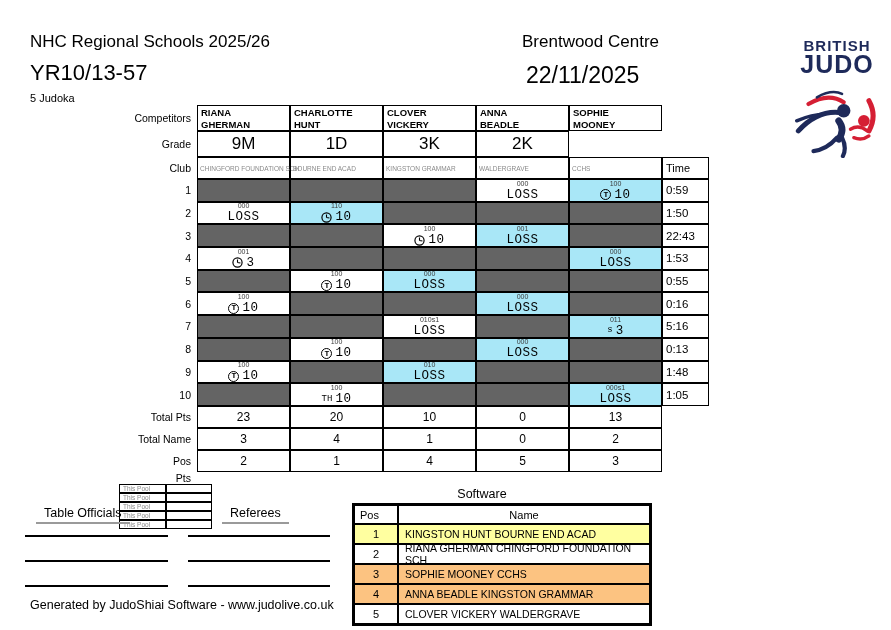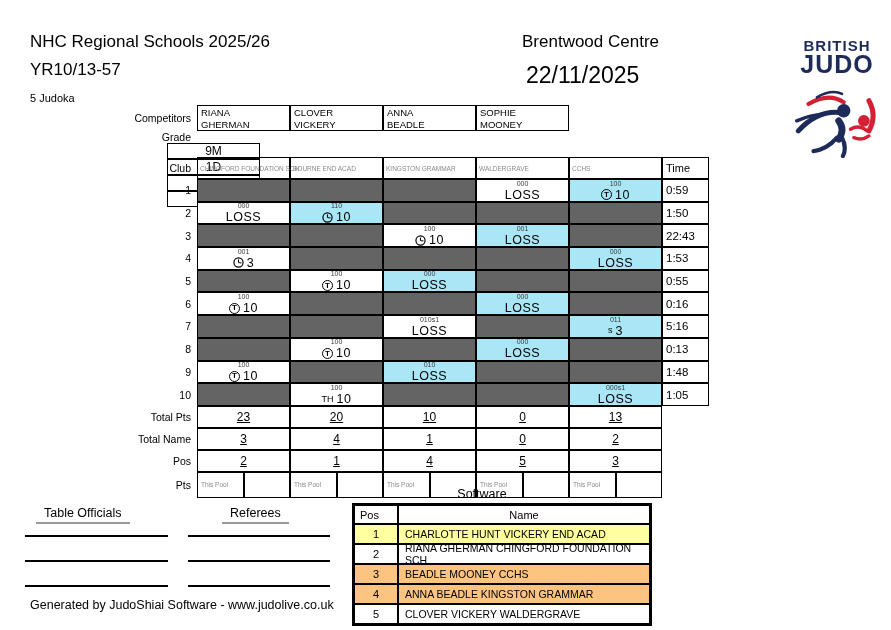--- a/index.html
+++ b/index.html
@@ -4,51 +4,51 @@
 <style>
   html,body { margin:0; padding:0; }
   body {
     width:891px; height:630px; position:relative; background:#ffffff;
     font-family:"Liberation Sans", sans-serif; color:#000;
     -webkit-font-smoothing:antialiased;
   }
   .abs { position:absolute; }
   
   .title1 { left:30px; top:32px; font-size:17px; }
-  .title2 { left:30px; top:60px; font-size:17px; }
+  .title2 { left:30px; top:60px; font-size:22px; }
   .judoka { left:30px; top:92px; font-size:11px; }
   .venue  { left:522px; top:32px; font-size:17px; }
   .date   { left:526px; top:62px; font-size:23px; }
   
   .logo { left:791px; top:38px; width:92px; text-align:center; }
   .logo .l1 { font-size:15px; font-weight:bold; letter-spacing:1px; line-height:1.0; }
   .logo .l2 { font-size:25px; font-weight:bold; letter-spacing:1px; line-height:0.9; }
   .logo svg { margin-top:6px; }
   
   .pool { left:119px; top:105px; }
   .prow { display:flex; }
   .c { box-sizing:border-box; border:1px solid #000; background:#fff; flex:0 0 auto; }
   .lab { box-sizing:border-box; width:78px; border:none; background:transparent;
          display:flex; align-items:center; justify-content:flex-end;
          padding-right:6px; font-size:10.5px; }
   .w93 { width:93px; } .w47 { width:47px; }
-  .namecell { font-size:9.5px; line-height:1.22; padding:1px 13px 0 3px; font-weight:normal; }
-  .gradecell { font-size:12px; display:flex; align-items:center; justify-content:center;margin-left:48px; }
+  .namecell { font-size:9.5px; line-height:1.22; padding:1px 13px 0 3px; font-weight:bold; }
+  .gradecell { font-size:17px; display:flex; align-items:center; justify-content:center; }
   .clubcell { font-size:6.5px; color:#8a8a8a; white-space:nowrap; overflow:visible;
               display:flex; align-items:center; padding-left:2px; background:transparent; }
   .timehead { font-size:11px; display:flex; align-items:center; padding-left:3px; }
   .mcell { display:flex; flex-direction:column; align-items:center; justify-content:center; line-height:1; }
   .sup { font-size:7px; color:#3a3a3a; height:8px; line-height:8px; }
-  .mainline { font-size:12.5px; display:flex; align-items:center; gap:3px; margin-top:1px; letter-spacing:0.5px; }
+  .mainline { font-size:12.5px; display:flex; align-items:center; gap:3px; margin-top:1px; letter-spacing:0.5px;font-family:Liberation Mono, monospace; }
   .ct { width:11px; height:11px; border:1px solid #000; border-radius:50%;
         display:inline-flex; align-items:center; justify-content:center;
         font-size:8px; font-weight:bold; box-sizing:border-box; letter-spacing:0; }
   .pref { font-size:9px; letter-spacing:0; }
   .timecell { font-size:11.5px; display:flex; align-items:center; padding-left:3px; }
-  .sumcell { font-size:12px; display:flex; align-items:center; justify-content:center;text-decoration:underline; }
+  .sumcell { font-size:12px; display:flex; align-items:center; justify-content:center; }
   .ptscell { display:flex; border:none; background:transparent; }
   .half { flex:1; border:1px solid #000; box-sizing:border-box; background:#fff;
           font-size:6.5px; color:#8a8a8a; display:flex; align-items:center; padding-left:3px; }
   
   .results-title { left:352px; top:487px; width:260px; text-align:center; font-size:12.5px; }
   .results { left:352px; top:503px; border:2px solid #000; }
   .rrow { display:flex; }
   .rcell { box-sizing:border-box; border:1px solid #000; display:flex; align-items:center; }
   .rpos { width:44px; justify-content:center; font-size:11px; }
   .rname { width:252px; padding-left:6px; font-size:10.5px; }
@@ -91,33 +91,37 @@
 </div>
 
 <div class="abs pool" id="pool">
     <div class="prow" style="height: 26px;">
       <div class="lab">Competitors</div>
       <div class="c w93 namecell">
         <div>RIANA</div>
         <div>GHERMAN</div>
       </div>
       <div class="c w93 namecell">
+        <div>CHARLOTTE</div>
+        <div>HUNT</div>
+      </div>
+      <div class="c w93 namecell">
         <div>CLOVER</div>
         <div>VICKERY</div>
       </div>
       <div class="c w93 namecell">
         <div>ANNA</div>
         <div>BEADLE</div>
       </div>
       <div class="c w93 namecell">
         <div>SOPHIE</div>
         <div>MOONEY</div>
       </div>
     </div>
-    <div class="prow" style="height: 26px; flex-direction: column;">
+    <div class="prow" style="height: 26px;">
       <div class="lab">Grade</div>
       <div class="c w93 gradecell">9M</div>
       <div class="c w93 gradecell">1D</div>
       <div class="c w93 gradecell">3K</div>
       <div class="c w93 gradecell">2K</div>
     </div>
     <div class="prow" style="height: 22px;">
       <div class="lab">Club</div>
       <div class="c w93 clubcell">CHINGFORD FOUNDATION SCH</div>
       <div class="c w93 clubcell">BOURNE END ACAD</div>
@@ -352,21 +356,21 @@
       <div class="c w93 sumcell">2</div>
     </div>
     <div class="prow" style="height: 22px;">
       <div class="lab">Pos</div>
       <div class="c w93 sumcell">2</div>
       <div class="c w93 sumcell">1</div>
       <div class="c w93 sumcell">4</div>
       <div class="c w93 sumcell">5</div>
       <div class="c w93 sumcell">3</div>
     </div>
-    <div class="prow" style="height: 26px;">
+    <div class="prow" style="height: 26px; flex-direction: column;">
       <div class="lab">Pts</div>
       <div class="w93 ptscell">
         <div class="half">This Pool</div>
         <div class="half"></div>
       </div>
       <div class="w93 ptscell">
         <div class="half">This Pool</div>
         <div class="half"></div>
       </div>
       <div class="w93 ptscell">
@@ -385,29 +389,29 @@
   </div>
 
 <div class="abs results-title">Software</div>
 <div class="abs results" id="results">
   <div class="rrow">
     <div class="rcell rpos rhead" style="justify-content:flex-start; padding-left:5px;">Pos</div>
     <div class="rcell rname rhead center">Name</div>
   </div>
 <div class="rrow rdata" style="height: 20px;">
       <div class="rcell rpos" style="background: rgb(255, 255, 160);">1</div>
-      <div class="rcell rname" style="background: rgb(255, 255, 160);">CHARLOTTE HUNT VICKERY END ACAD</div>
+      <div class="rcell rname" style="background: rgb(255, 255, 160);">KINGSTON HUNT BOURNE END ACAD</div>
     </div>
     <div class="rrow rdata" style="height: 20px;">
       <div class="rcell rpos" style="background: rgb(255, 255, 255);">2</div>
       <div class="rcell rname" style="background: rgb(255, 255, 255);">RIANA GHERMAN CHINGFORD FOUNDATION SCH</div>
     </div>
     <div class="rrow rdata" style="height: 20px;">
       <div class="rcell rpos" style="background: rgb(252, 195, 129);">3</div>
-      <div class="rcell rname" style="background: rgb(252, 195, 129);">BEADLE MOONEY CCHS</div>
+      <div class="rcell rname" style="background: rgb(252, 195, 129);">SOPHIE MOONEY CCHS</div>
     </div>
     <div class="rrow rdata" style="height: 20px;">
       <div class="rcell rpos" style="background: rgb(252, 195, 129);">4</div>
       <div class="rcell rname" style="background: rgb(252, 195, 129);">ANNA  BEADLE KINGSTON GRAMMAR</div>
     </div>
     <div class="rrow rdata" style="height: 20px;">
       <div class="rcell rpos" style="background: rgb(255, 255, 255);">5</div>
       <div class="rcell rname" style="background: rgb(255, 255, 255);">CLOVER VICKERY WALDERGRAVE</div>
     </div>
   </div>

